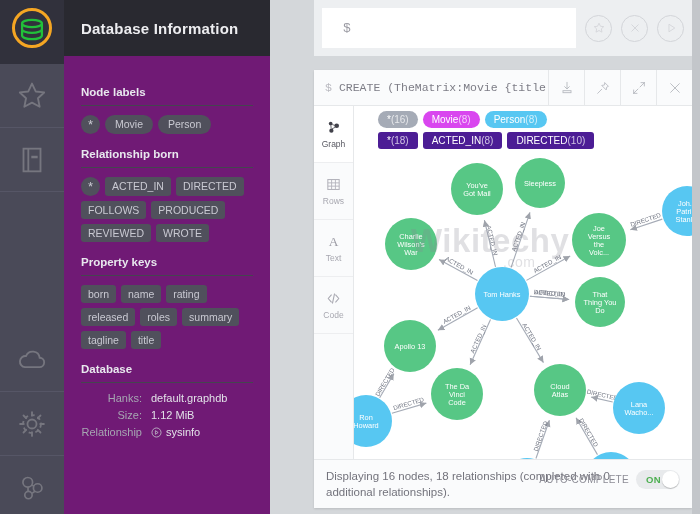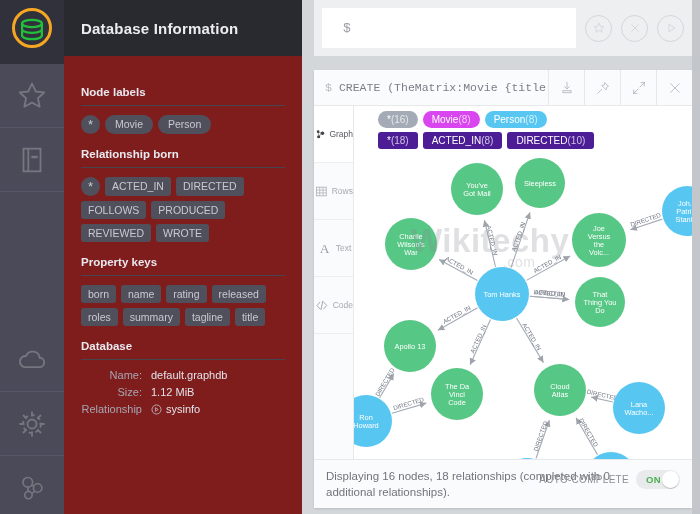--- a/index.html
+++ b/index.html
@@ -26,22 +26,22 @@
   .rail-item.spacer { border-bottom:none; }
   .rail-gap { height:136px; }
   .rail-icon { width:34px; height:34px; display:block; }
   .db-ring {
     position:absolute; left:12px; top:8px; width:40px; height:40px;
     border:3px solid #F5A623; border-radius:50%;
   }
 
   
   .drawer {
-    position:absolute; left:64px; top:0; width:238px; height:514px;
-    background:#7f1d1d; color:#D6D6DC;
+    position:absolute; left:64px; top:0; width:206px; height:514px;
+    background:#701a75; color:#D6D6DC;
   }
   .drawer-head {
     height:56px; display:flex; align-items:center;
     padding-left:17px; background:#292930;
   }
   .drawer-title { font-size:15px; font-weight:bold; color:#EDEDF0; letter-spacing:.2px; }
   .drawer-body { padding:16px 17px 0 17px; }
   .sec-title { font-size:11.5px; font-weight:bold; color:#E8E8EE; margin-top:14px; }
   .sec-rule { height:1px; background:#45454F; margin:7px 0 9px 0; }
   .chips { display:flex; flex-wrap:wrap; gap:5px 5px; }
@@ -98,21 +98,21 @@
   .tool {
     width:36px; display:flex; align-items:center; justify-content:center;
     border-left:1px solid #E6E8EA;
   }
   .tool svg { width:16px; height:16px; }
 
   .frame-body { flex:1; display:flex; position:relative; overflow:hidden; }
 
   .viewtabs { width:40px; background:#FAFBFC; border-right:1px solid #E6E8EA; flex:none; }
   .vtab {
-    height:57px; display:flex; flex-direction:row; align-items:center;
+    height:57px; display:flex; flex-direction:column; align-items:center;
     justify-content:center; gap:3px; border-bottom:1px solid #EDEEF0;
     color:#A8A8B0; font-size:8.5px;
   }
   .vtab.active { background:#FFF; color:#5A5A63; }
   .vtab svg { width:17px; height:17px; }
 
   .canvas-wrap { flex:1; position:relative; overflow:hidden; background:#FFF; }
 
   .legend {
     position:absolute; left:16px; top:0; right:0; padding:5px 8px 4px 8px;
@@ -253,21 +253,21 @@
         <span class="chip">roles</span>
         <span class="chip">summary</span>
         <span class="chip">tagline</span>
         <span class="chip">title</span>
       </div>
 
       <div class="sec-title">Database</div>
       <div class="sec-rule"></div>
       <div class="db-table">
         <div class="db-row">
-          <span class="db-key">Name:</span>
+          <span class="db-key">Hanks:</span>
           <span class="db-val">default.graphdb</span>
         </div>
         <div class="db-row">
           <span class="db-key">Size:</span>
           <span class="db-val">1.12 MiB</span>
         </div>
         <div class="db-row">
           <span class="db-key">Relationship</span>
           <span class="db-val sysinfo">
             <svg class="play-sm" viewBox="0 0 16 16">

